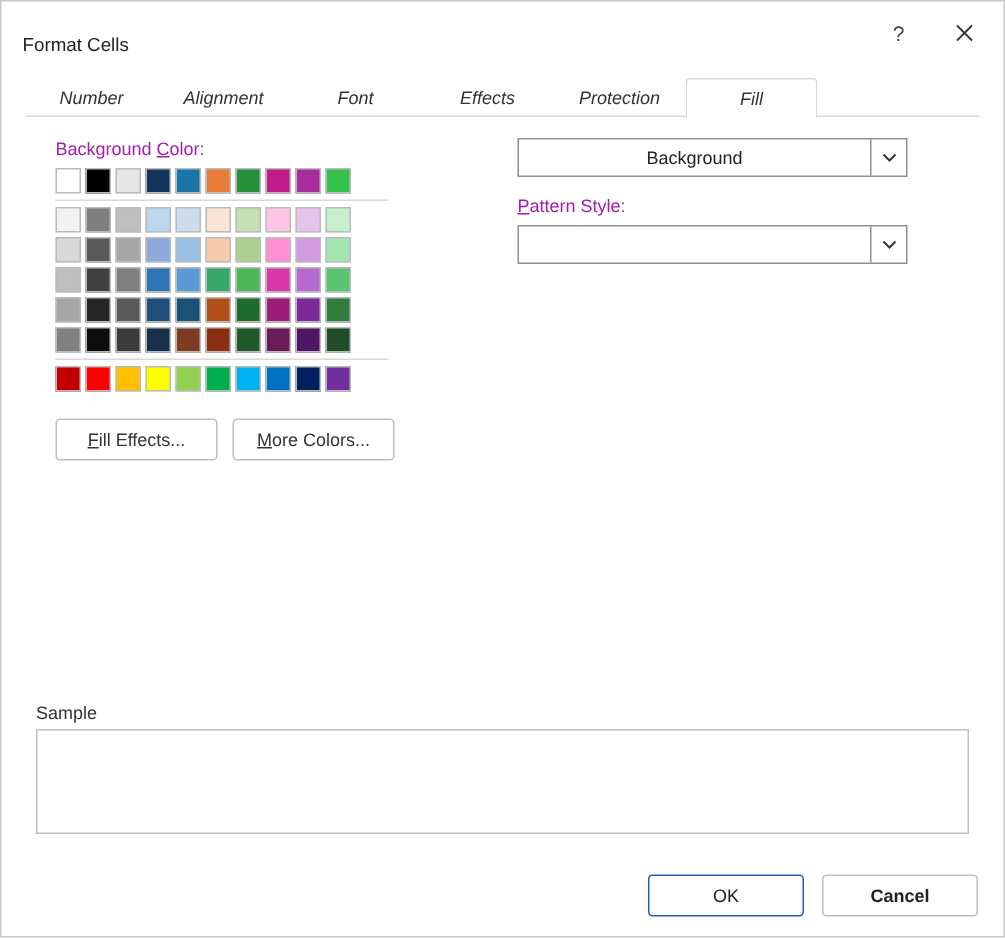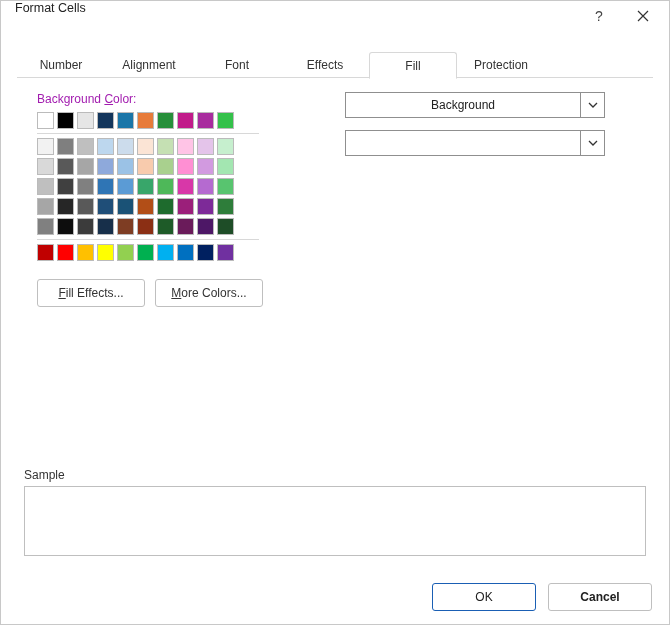--- a/index.html
+++ b/index.html
@@ -1,22 +1,22 @@
 <!DOCTYPE html>
 <html><head>
 <meta charset="utf-8">
 <style>
 * { box-sizing: border-box; margin: 0; padding: 0; font-family: "Segoe UI", Tahoma, sans-serif; font-size: 12px; }
 body { background: #ffffff; width: 670px; height: 625px; overflow: hidden; border: 1px solid #c8c8c8; }
-.titlebar { display: flex; align-items: flex-start; height: 36px; padding: 0 4px 0 14px; }
+.titlebar { display: flex; align-items: flex-end; height: 36px; padding: 0 4px 0 14px; }
 .titlebar .title { font-size: 12.5px; color: #222; }
 .spacer { flex: 1; }
 .tbtn { width: 44px; height: 30px; display: flex; align-items: center; justify-content: center; color: #555; }
 .tbtn svg { width: 12px; height: 12px; }
-.tabs { display: flex; margin: 14px 16px 0 16px; border-bottom: 1px solid #d8d8d8; height: 27px; }
+.tabs { display: flex; margin: 14px 16px 0 16px; border-bottom: 1px solid #d8d8d8; height: 27px; font-style: italic; }
 .tab { padding: 0 0; width: 88px; text-align:center; height: 27px; line-height: 26px; color: #333; cursor: default; position: relative; top: 1px; }
 .tab.active { background: #fff; border: 1px solid #d8d8d8; border-bottom: 1px solid #fff; border-radius: 3px 3px 0 0; }
 .content { padding: 14px 24px 0 36px; display: flex; gap: 48px; }
 .col-left { width: 260px; }
 .col-right { flex: 1; }
 .label { color: #a21caf; margin-bottom: 6px; }
 .nocolor { width: 222px; height: 22px; background: #cde6f7; border: 1px solid #4eb0e8; text-align: center; line-height: 20px; margin-bottom: 6px; color: #222; }
 .swatch-sep { border-top: 1px solid #d8d8d8; margin: 4px 0; width: 222px; }
 .swatch-row { display: flex; gap: 3px; margin-bottom: 3px; }
 .swatch { width: 17px; height: 17px; border: 1px solid #bbb; cursor: default; }
@@ -48,22 +48,22 @@
         <path d="M1 1 L11 11 M11 1 L1 11" stroke="#333" stroke-width="1.2" fill="none"></path>
       </svg>
   </div>
 </div>
 
 <div class="tabs" id="tabs">
     <div class="tab">Number</div>
     <div class="tab">Alignment</div>
     <div class="tab">Font</div>
     <div class="tab">Effects</div>
+    <div class="tab">Protection</div>
     <div class="tab active">Fill</div>
-    <div class="tab">Protection</div>
   </div>
 
 <div class="content">
   <div class="col-left">
     <div class="label"><span>Background </span><span style="text-decoration:underline">C</span><span>olor:</span></div>
     <div id="palette-top">
         <div class="swatch-row">
           <div class="swatch" style="background: rgb(255, 255, 255);"></div>
           <div class="swatch" style="background: rgb(0, 0, 0);"></div>
           <div class="swatch" style="background: rgb(230, 230, 230);"></div>
@@ -167,20 +167,21 @@
   </div>
   <div class="col-right">
     <div class="dropdown">
       <div class="ddtext">Background</div>
       <div class="ddbtn">
         <svg class="chev" viewBox="0 0 10 10">
             <path d="M1 3 L5 7 L9 3" stroke="#333" stroke-width="1.3" fill="none"></path>
           </svg>
       </div>
     </div>
+    <div class="label"><span style="text-decoration:underline">P</span><span>attern Style:</span></div>
     <div class="dropdown">
       <div class="ddtext"></div>
       <div class="ddbtn">
         <svg class="chev" viewBox="0 0 10 10">
             <path d="M1 3 L5 7 L9 3" stroke="#333" stroke-width="1.3" fill="none"></path>
           </svg>
       </div>
     </div>
   </div>
 </div>

